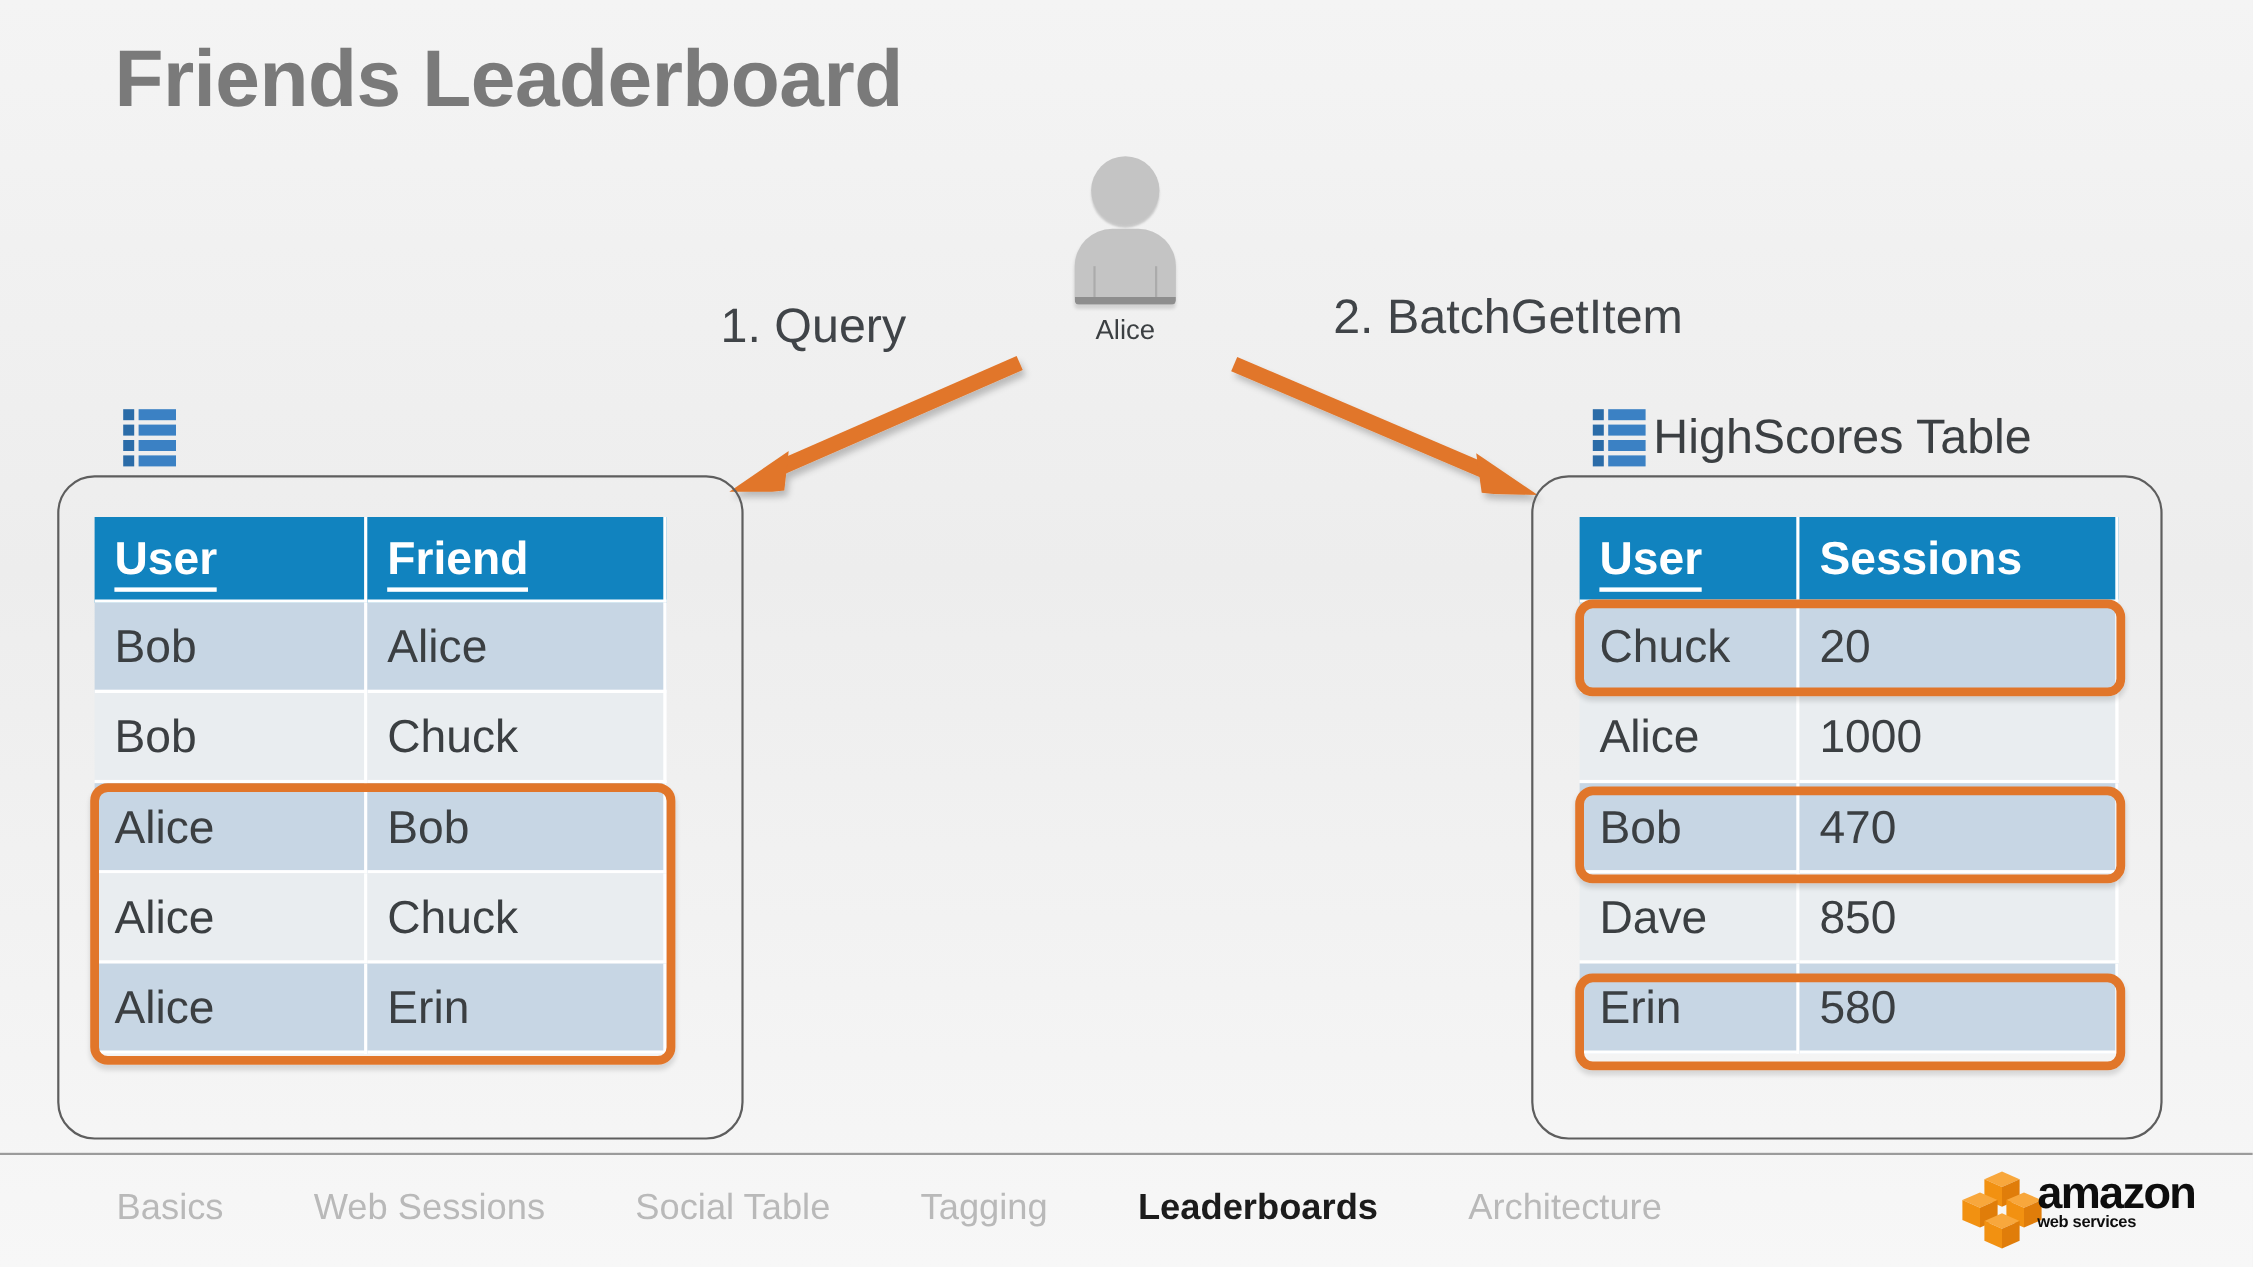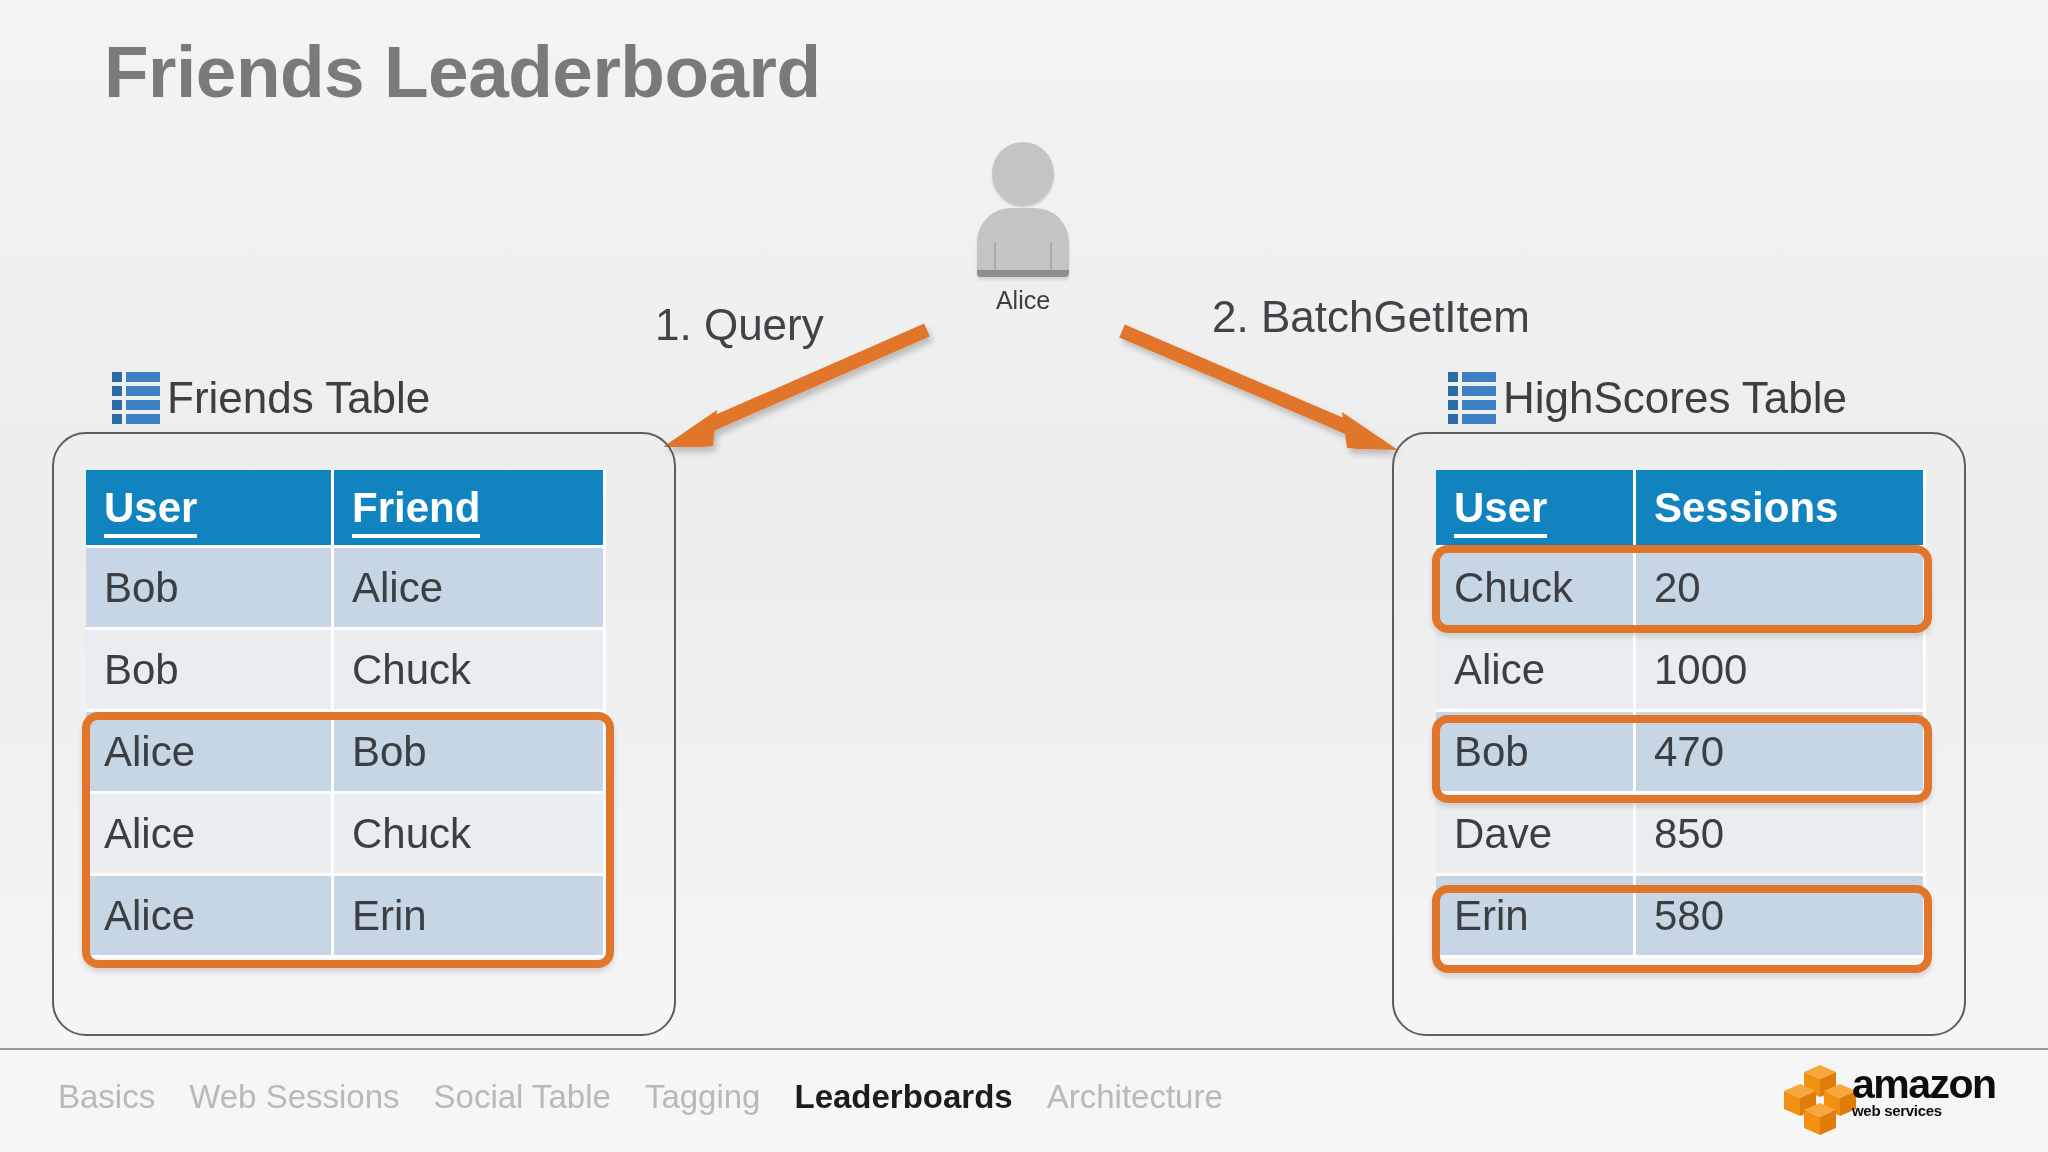--- a/index.html
+++ b/index.html
@@ -73,21 +73,20 @@
     font-size: 25px;
     color: #3b3f42;
   }
 
   
   .step-label {
     position: absolute;
     font-size: 44px;
     color: #404448;
     white-space: nowrap;
-    margin-top: 28px;
   }
   .step-query { left: 655px; top: 272px; }
   .step-batch { left: 1212px; top: 264px; }
 
   
   .arrow-svg {
     position: absolute;
     left: 0;
     top: 0;
     width: 2048px;
@@ -207,20 +206,21 @@
     left: 58px;
     top: 1078px;
     display: flex;
     align-items: baseline;
     gap: 34px;
   }
   .nav-item {
     font-size: 33px;
     color: #b9b9b9;
     white-space: nowrap;
+    margin-left: 48px;
   }
   .nav-item.active {
     color: #1c1c1c;
     font-weight: bold;
   }
 
   
   .aws-logo {
     position: absolute;
     left: 1782px;
@@ -294,21 +294,20 @@
         </div>
       <div class="ti-row">
           <div class="ti-cell-s"></div>
           <div class="ti-cell-l"></div>
         </div>
       <div class="ti-row">
           <div class="ti-cell-s"></div>
           <div class="ti-cell-l"></div>
         </div>
     </div>
-    <span class="panel-caption-text">Friends Table</span>
   </div>
 
   <table class="dtable dtable-left">
     <thead>
       <tr>
         <th class="col-1"><span class="hlabel underline">User</span></th>
         <th class="col-2"><span class="hlabel underline">Friend</span></th>
       </tr>
     </thead>
     <tbody>

